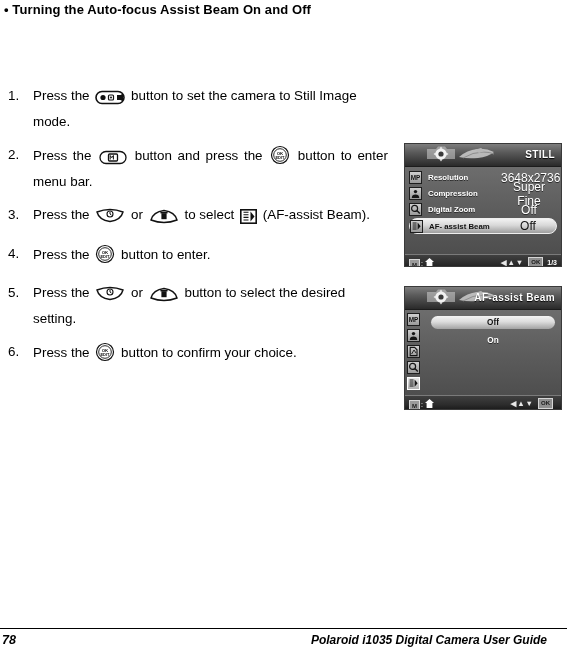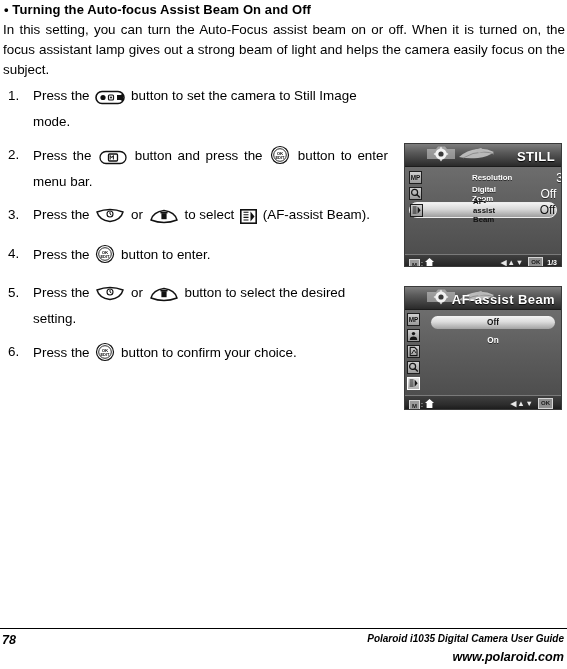--- a/index.html
+++ b/index.html
@@ -94,21 +94,21 @@
     position: relative;
     height: 22px;
     background: linear-gradient(to bottom, #7e7e7e 0%, #5a5a5a 38%, #2a2a2a 100%);
     border-bottom: 1px solid #1c1c1c;
   }
   .lcd-title {
     position: absolute;
     right: 6px;
     top: 5px;
     color: #ffffff;
-    font-size: 13px;
+    font-size: 10px;
     font-weight: bold;
     letter-spacing: 0.4px;
     text-shadow: 0 1px 1px #000;
   }
   .tab-icons {
     position: absolute;
     left: 18px;
     top: 1px;
     width: 78px;
     height: 21px;
@@ -120,21 +120,20 @@
     background: linear-gradient(to bottom, #6d6d6d 0%, #5b5b5b 55%, #4e4e4e 100%);
     padding-top: 2px;
   }
 
   .menu-row {
     position: relative;
     height: 15px;
     margin: 1px 4px 0 4px;
     display: flex;
     align-items: center;
-    gap: 44px;
   }
   .menu-row .ricon {
     width: 13px; height: 13px;
     flex: 0 0 13px;
     margin-right: 6px;
     border: 1px solid #1d1d1d;
     background: linear-gradient(to bottom,#cfcfcf,#9a9a9a);
     box-sizing: border-box;
     position: relative;
   }
@@ -261,41 +260,40 @@
   .footer-page {
     position: absolute;
     left: 2px; top: 633px;
     font-size: 12.6px;
     font-weight: bold;
     font-style: italic;
     font-family: "Liberation Sans", sans-serif;
   }
   .footer-title {
     position: absolute;
-    right: 3px; top: 633px;
-    font-size: 10px;
+    right: 20px; top: 633px;
+    font-size: 12px;
     font-weight: bold;
     font-style: italic;
   }
   .footer-url {
     position: absolute;
     right: 3px; top: 650px;
     font-size: 12.6px;
     font-weight: bold;
     font-style: italic;
   }
 </style>
 </head>
 <body>
 
 <div class="page">
 
   <div class="heading">• Turning the Auto-focus Assist Beam On and Off</div>
 
-  <div class="intro">In this setting, you can turn the Auto-Focus assist beam on or off. When it is turned on, the focus assistant lamp gives out a strong beam of light and helps the camera easily focus on the subject.</div>
 
   <div class="steps">
 
     <div class="step">
       <div class="step-num">1.</div>
       <div class="step-body nojust">
         <span>Press the</span>
         <span class="btn-glyph">
           <svg width="30" height="15" viewBox="0 0 30 15">
             <rect x="1" y="1.5" width="28" height="12" rx="6" ry="6" fill="#fff" stroke="#111" stroke-width="1.6"></rect>
@@ -446,20 +444,30 @@
       <div class="menu-row">
         <span class="ricon">
           <svg width="11" height="11" viewBox="0 0 11 11">
               <text x="5.5" y="8" font-size="6.4" font-family="Liberation Sans, sans-serif" font-weight="bold" text-anchor="middle" fill="#151515">MP</text>
             </svg>
         </span>
         <span class="rlabel">Resolution</span>
         <span class="rvalue">3648x2736</span>
       </div>
 
+      <div class="menu-row">
+        <span class="ricon">
+          <svg width="11" height="11" viewBox="0 0 11 11">
+              <circle cx="5.5" cy="3.6" r="1.7" fill="#151515"></circle>
+              <path d="M1.8 10 q0 -3.4 3.7 -3.4 q3.7 0 3.7 3.4 z" fill="#151515"></path>
+            </svg>
+        </span>
+        <span class="rlabel">Compression</span>
+        <span class="rvalue">Super Fine</span>
+      </div>
 
 
       <div class="menu-row">
         <span class="ricon">
           <svg width="11" height="11" viewBox="0 0 11 11">
               <circle cx="4.6" cy="4.4" r="3" fill="none" stroke="#151515" stroke-width="1.2"></circle>
               <path d="M6.8 6.6 l3 3" stroke="#151515" stroke-width="1.4"></path>
             </svg>
         </span>
         <span class="rlabel">Digital Zoom</span>
@@ -570,15 +578,14 @@
         <span class="nav-arrows">◀▲▼</span>
         <span class="ok-box">OK</span>
         <span class="page-ct"></span>
       </div>
     </div>
   </div>
 
   <div class="footer-rule"></div>
   <div class="footer-page">78</div>
   <div class="footer-title">Polaroid i1035 Digital Camera User Guide</div>
-  <div class="footer-url">www.polaroid.com</div>
 
 </div>
 
 </body></html>

